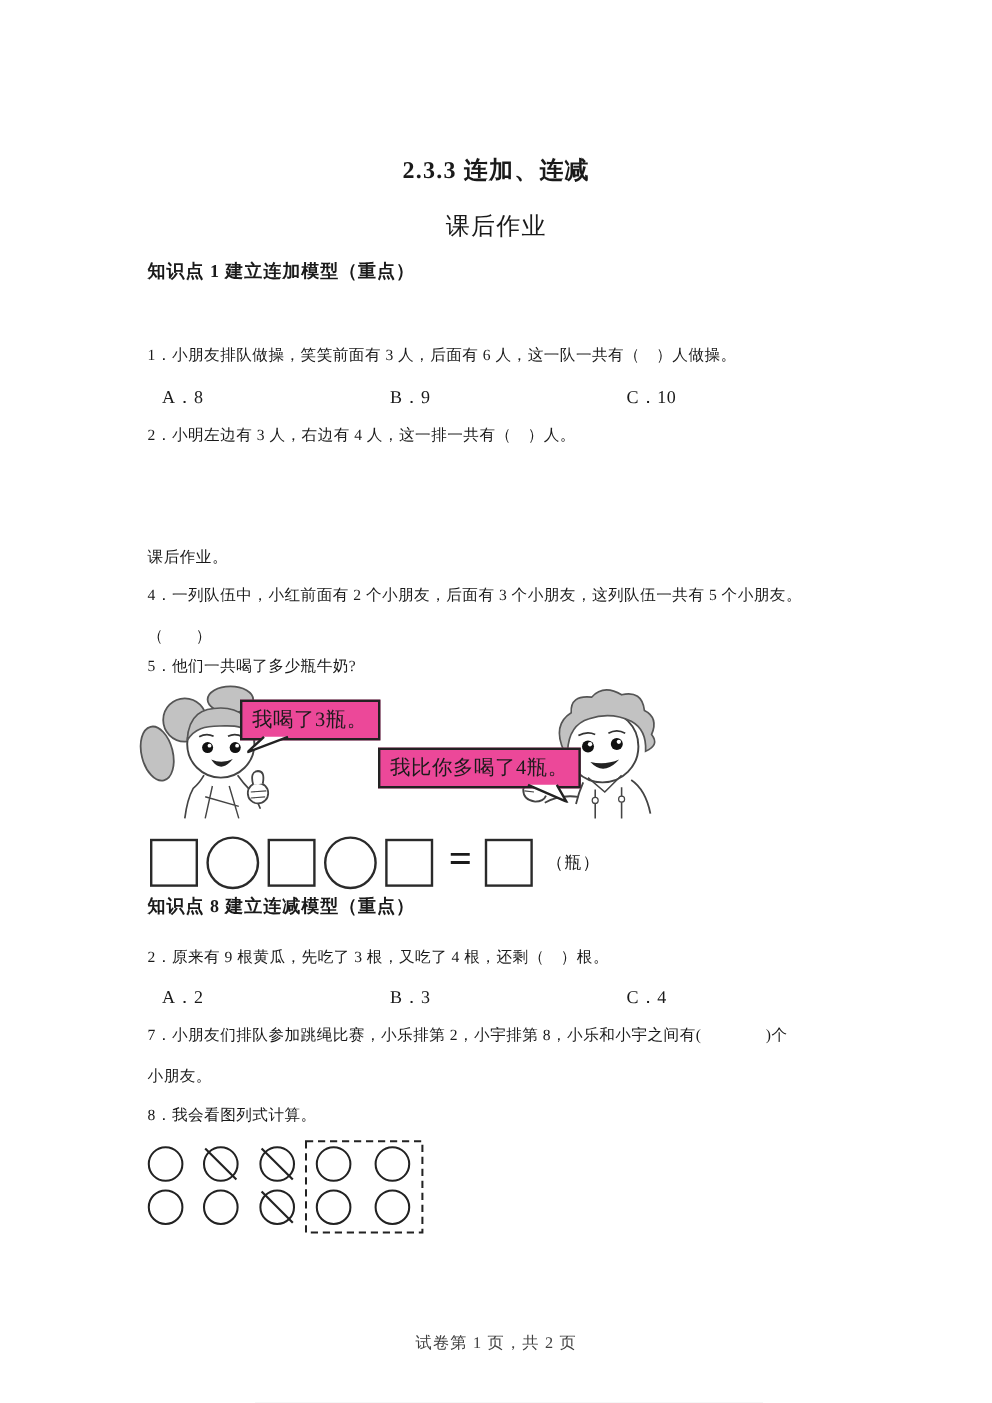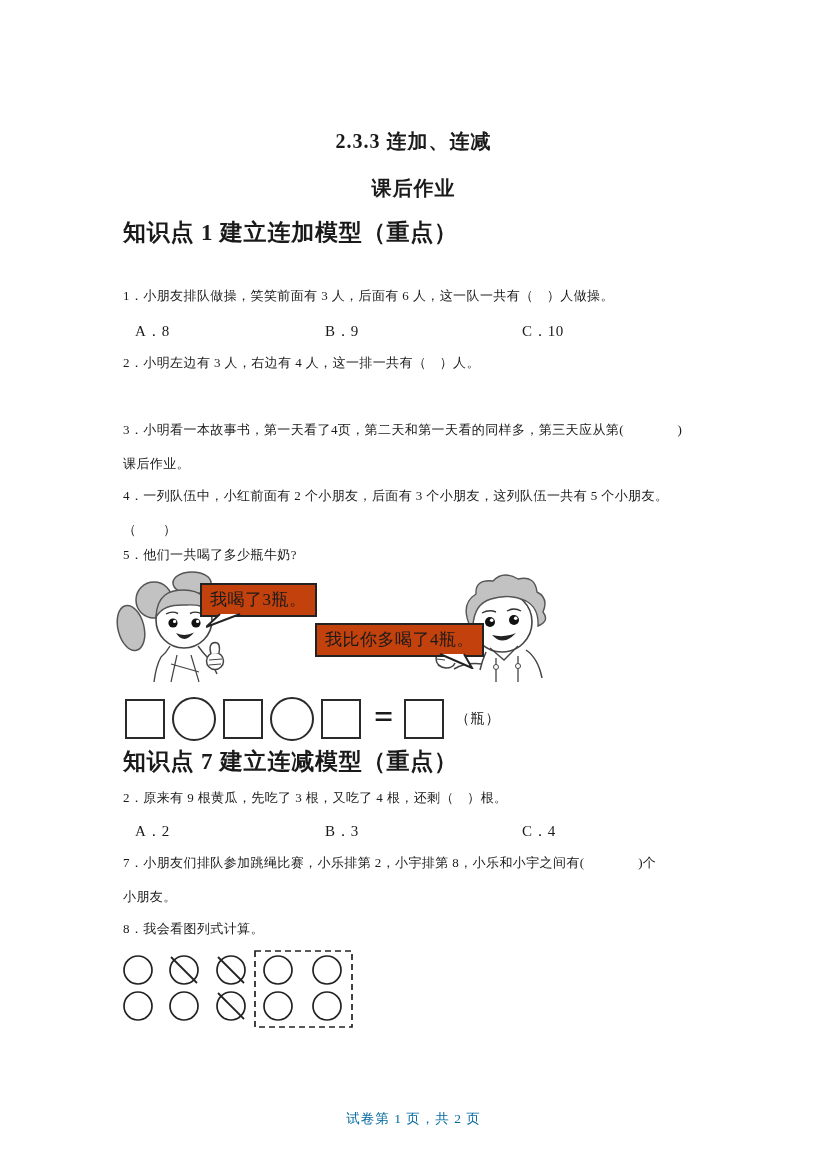--- a/index.html
+++ b/index.html
@@ -3,35 +3,35 @@
 <meta charset="utf-8">
 <style>
   html,body{margin:0;padding:0;background:#e8e8e8;}
   .page{
     position:relative;width:827px;height:1169px;background:#ffffff;
     font-family:"Liberation Serif","DejaVu Serif",serif;color:#1a1a1a;
     overflow:hidden;margin:0 auto;
   }
   .center{position:absolute;left:0;width:100%;text-align:center;}
   .title{top:128px;font-size:20px;font-weight:bold;letter-spacing:1px;}
-  .subtitle{top:175px;font-size:20px;font-weight:bold;letter-spacing:1px;}
+  .subtitle{top:175px;font-size:20px;font-weight:normal;letter-spacing:1px;}
   .abs{position:absolute;left:123px;white-space:nowrap;}
-  .h{font-size:23px;font-weight:bold;letter-spacing:0.8px;}
+  .h{font-size:15px;font-weight:bold;letter-spacing:0.8px;}
   .t{font-size:13px;letter-spacing:0.4px;}
   .opts{position:absolute;left:133px;width:620px;height:22px;}
   .opts span{position:absolute;top:0;font-size:15px;letter-spacing:0.4px;}
   .opt-a{left:2px;} .opt-b{left:192px;} .opt-c{left:389px;}
 
   
   .illus{position:absolute;left:112px;top:566px;width:460px;height:132px;}
   .illus svg{position:absolute;}
   .girl-svg{left:2px;top:2px;}
   .boy-svg{left:318px;top:0px;}
   .bubble{
-    position:absolute;background:#c2410c;border:2px solid #222;
+    position:absolute;background:#ec4899;border:2px solid #222;
     padding:1px 8px;font-size:17px;line-height:28px;white-space:nowrap;letter-spacing:0.5px;
   }
   .bubble-left{left:88px;top:17px;}
   .bubble-right{left:203px;top:17px;margin-top:40px;}
   .tail{position:absolute !important;}
   .tail path{fill:#fff;stroke:#222;stroke-width:2;}
   .tail-left{left:4px;bottom:-13px;}
   .tail-right{right:8px;bottom:-14px;}
 
   
@@ -39,42 +39,41 @@
   .eq-shapes{display:flex;align-items:center;gap:5px;}
   .shape{box-sizing:border-box;background:#fff;flex:0 0 auto;}
   .shape.square{width:40px;height:40px;border:2px solid #2a2a2a;margin:0 2px;}
   .shape.circle{width:44px;height:44px;border:2px solid #2a2a2a;border-radius:50%;}
   .eq-eq{font-size:34px;font-weight:bold;margin:0 9px 5px 11px;}
   .eq-unit{font-size:14px;margin-left:9px;letter-spacing:1px;}
 
   
   .fig8{position:absolute;left:122px;top:948px;width:240px;height:84px;}
 
-  .footer{top:1110px;font-size:13.5px;color:#0369a1;letter-spacing:1px;}
+  .footer{top:1110px;font-size:13.5px;color:#404040;letter-spacing:1px;}
 </style>
 </head>
 <body>
 
 <div class="page">
 
   <div class="center title">2.3.3 连加、连减</div>
   <div class="center subtitle">课后作业</div>
 
   <div class="abs h" style="top:217px">知识点 1 建立连加模型（重点）</div>
 
   <div class="abs t" style="top:287px">1．小朋友排队做操，笑笑前面有 3 人，后面有 6 人，这一队一共有（　）人做操。</div>
   <div class="opts" style="top:322px">
     <span class="opt-a">A．8</span>
     <span class="opt-b">B．9</span>
     <span class="opt-c">C．10</span>
   </div>
 
   <div class="abs t" style="top:354px">2．小明左边有 3 人，右边有 4 人，这一排一共有（　）人。</div>
 
-  <div class="abs t" style="top:421px">3．小明看一本故事书，第一天看了4页，第二天和第一天看的同样多，第三天应从第(　　　　)</div>
   <div class="abs t" style="top:455px">课后作业。</div>
 
   <div class="abs t" style="top:487px">4．一列队伍中，小红前面有 2 个小朋友，后面有 3 个小朋友，这列队伍一共有 5 个小朋友。</div>
   <div class="abs t" style="top:521px">（　　）</div>
 
   <div class="abs t" style="top:546px">5．他们一共喝了多少瓶牛奶?</div>
 
   <div class="illus">
     <svg class="girl-svg" width="135" height="122" viewBox="0 0 135 122">
       <g fill="#c2c2c2" stroke="#555" stroke-width="1.5">
@@ -136,21 +135,21 @@
         <div class="shape circle"></div>
         <div class="shape square"></div>
         <div class="shape circle"></div>
         <div class="shape square"></div>
       </div>
     <span class="eq-eq">=</span>
     <div class="shape square"></div>
     <span class="eq-unit">（瓶）</span>
   </div>
 
-  <div class="abs h" style="top:746px">知识点 7 建立连减模型（重点）</div>
+  <div class="abs h" style="top:746px">知识点 8 建立连减模型（重点）</div>
 
   <div class="abs t" style="top:789px">2．原来有 9 根黄瓜，先吃了 3 根，又吃了 4 根，还剩（　）根。</div>
   <div class="opts" style="top:822px">
     <span class="opt-a">A．2</span>
     <span class="opt-b">B．3</span>
     <span class="opt-c">C．4</span>
   </div>
 
   <div class="abs t" style="top:854px">7．小朋友们排队参加跳绳比赛，小乐排第 2，小宇排第 8，小乐和小宇之间有(　　　　)个</div>
   <div class="abs t" style="top:888px">小朋友。</div>

